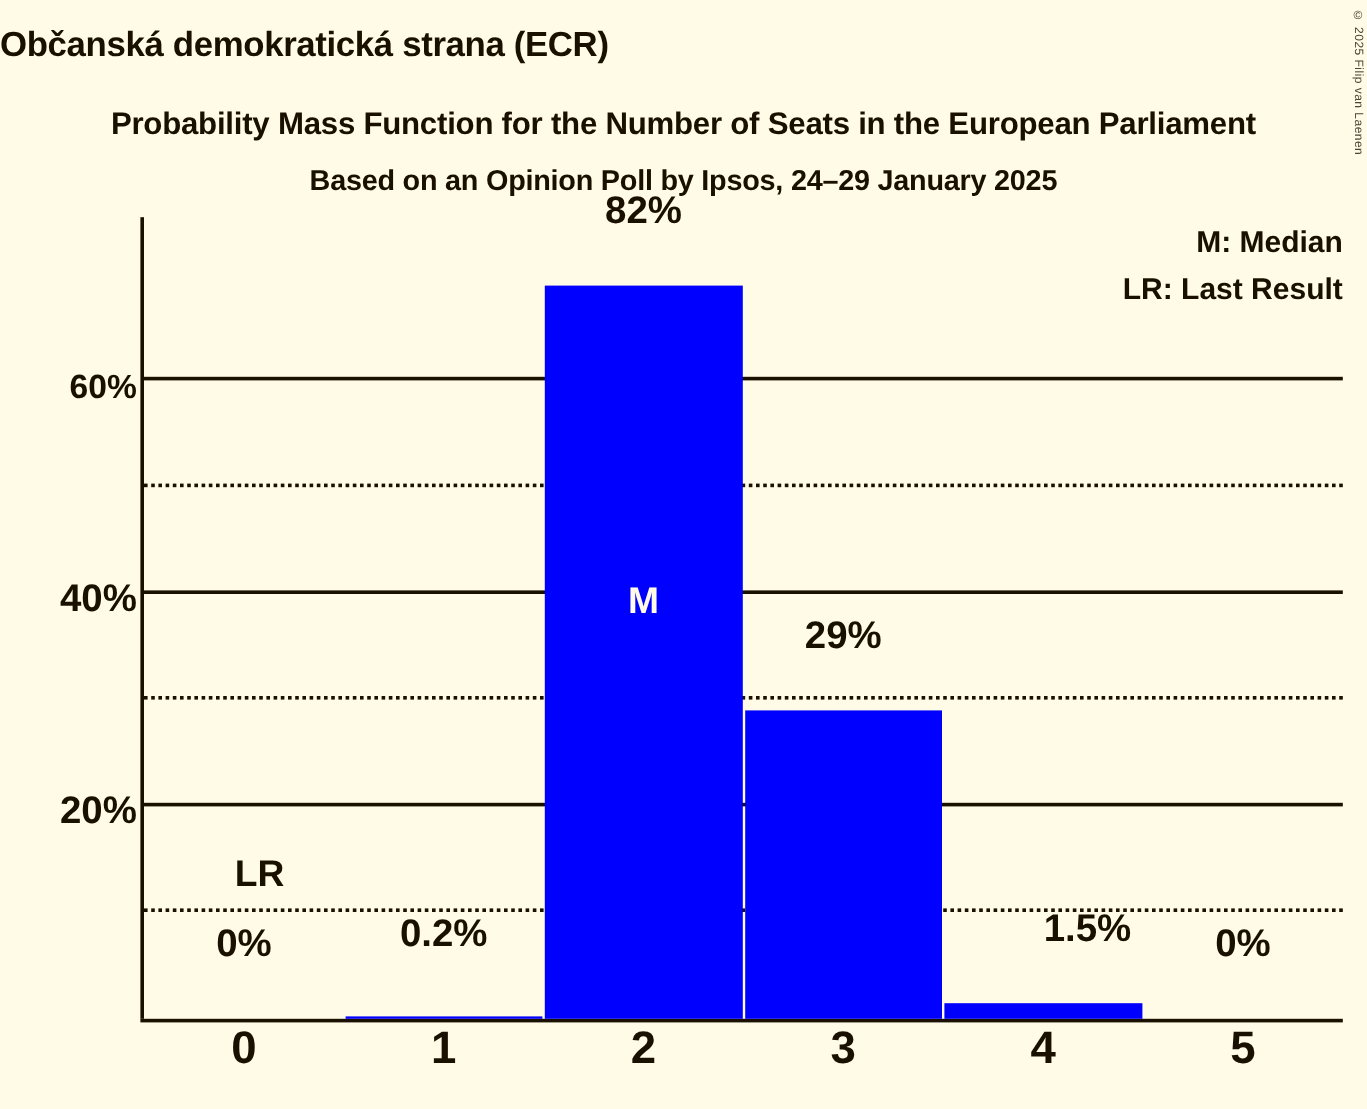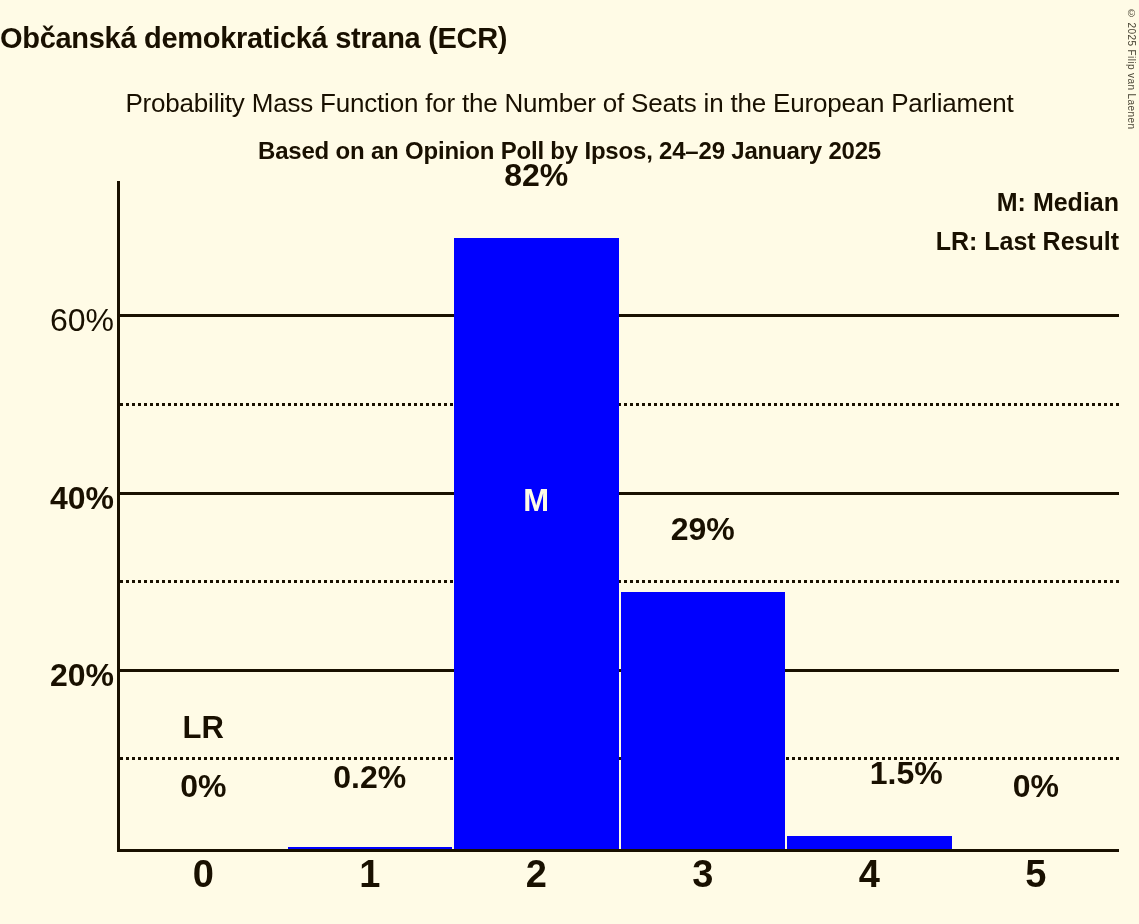--- a/index.html
+++ b/index.html
@@ -34,21 +34,21 @@
     letter-spacing: -0.3px;
     white-space: nowrap;
   }
   .subtitle {
     position: absolute;
     left: 0;
     top: 88px;
     width: 1139px;
     text-align: center;
     font-size: 26px;
-    font-weight: normal;
+    font-weight: bold;
     letter-spacing: -0.2px;
     white-space: nowrap;
   }
   .subtitle2 {
     position: absolute;
     left: 0;
     top: 137px;
     width: 1139px;
     text-align: center;
     font-size: 24px;
@@ -187,38 +187,38 @@
         <div class="grid dotted" style="bottom: 88.5942px;"></div>
         <div class="grid dotted" style="bottom: 265.782px;"></div>
         <div class="grid dotted" style="bottom: 442.971px;"></div>
         <div class="grid solid" style="bottom: 177.188px;"></div>
         <div class="grid solid" style="bottom: 354.377px;"></div>
         <div class="grid solid" style="bottom: 531.565px;"></div>
       </div>
     <div id="yticks">
         <div style="position: absolute; right: 1005px; bottom: 155.188px; font-size: 32px; font-weight: bold; white-space: nowrap; margin-left: 11px;">20%</div>
         <div style="position: absolute; right: 1005px; bottom: 332.377px; font-size: 32px; font-weight: bold; white-space: nowrap;">40%</div>
-        <div style="position: absolute; right: 1005px; bottom: 509.565px; font-size: 32px; font-weight: normal; white-space: nowrap;">60%</div>
+        <div style="position: absolute; right: 1005px; bottom: 509.565px; font-size: 28px; font-weight: bold; white-space: nowrap;">60%</div>
       </div>
     <div id="bars">
         <div class="bar" style="left: 167.5px; width: 164.5px; height: 2px; background: rgb(0, 0, 255);"></div>
         <div class="bar" style="left: 334px; width: 164.5px; height: 611.3px; background: rgb(0, 0, 255);"></div>
         <div class="bar" style="left: 500.5px; width: 164.5px; height: 256.923px; background: rgb(0, 0, 255);"></div>
         <div class="bar" style="left: 667px; width: 164.5px; height: 13.2891px; background: rgb(0, 0, 255);"></div>
       </div>
     <div id="barlabels">
         <div class="barlabel" style="left: 0px; width: 166.5px; bottom: 7px;">0%</div>
         <div class="barlabel" style="left: 166.5px; width: 166.5px; bottom: 16px;">0.2%</div>
         <div class="barlabel" style="left: 333px; width: 166.5px; bottom: 618.3px;">82%</div>
         <div class="barlabel" style="left: 499.5px; width: 166.5px; bottom: 263.923px;">29%</div>
         <div class="barlabel" style="left: 666px; width: 166.5px; bottom: 20.2891px; padding-left: 37px;">1.5%</div>
         <div class="barlabel" style="left: 832.5px; width: 166.5px; bottom: 7px;">0%</div>
       </div>
     <div id="markers">
-        <div class="marker lr" style="left: 0px; width: 166.5px; bottom: 66.5942px;">LR</div>
+        <div class="marker lr" style="left: 0px; width: 166.5px; bottom: 66.5942px; padding-left: 13px;">LR</div>
         <div class="marker m-inside" style="left: 333px; width: 166.5px; bottom: 294.133px;">M</div>
       </div>
     <div id="xticks">
         <div class="xtick" style="left: 0px; width: 166.5px;">0</div>
         <div class="xtick" style="left: 166.5px; width: 166.5px;">1</div>
         <div class="xtick" style="left: 333px; width: 166.5px;">2</div>
         <div class="xtick" style="left: 499.5px; width: 166.5px;">3</div>
         <div class="xtick" style="left: 666px; width: 166.5px;">4</div>
         <div class="xtick" style="left: 832.5px; width: 166.5px;">5</div>
       </div>

